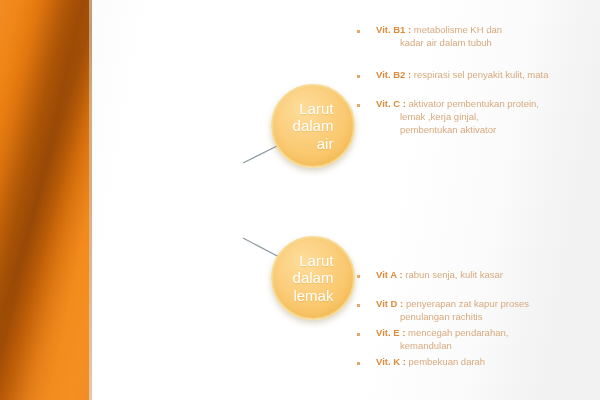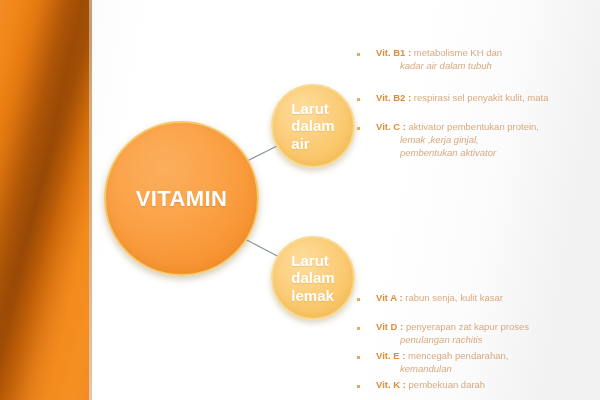--- a/index.html
+++ b/index.html
@@ -86,25 +86,24 @@
     height: 400px;
   }
 
   
   .node {
     position: absolute;
     border-radius: 50%;
     display: flex;
     align-items: center;
     justify-content: center;
-    text-align: left;
+    text-align: right;
     color: #ffffff;
     line-height: 1.16;
     box-sizing: border-box;
-    font-weight: bold;
   }
 
   .node-main {
     left: 104px;
     top: 121px;
     width: 155px;
     height: 155px;
     background:
       radial-gradient(circle at 38% 30%,
         #fcae5c 0%,
@@ -139,21 +138,20 @@
     text-shadow: 0 1px 1px rgba(190,150,50,0.30);
   }
   .node-air  { left: 271px; top: 84px; }
   .node-lemak{ left: 271px; top: 236px; }
 
   
   .facts {
     position: absolute;
     left: 352px;
     width: 246px;
-    margin-top: 23px;
   }
   .facts-top    { top: 24px; }
   .facts-bottom { top: 269px; }
 
   .fact {
     position: relative;
     padding-left: 24px;
     margin-bottom: 3px;
   }
   .fact .bullet {
@@ -165,21 +163,20 @@
     background: #e7a86a;
   }
   .fact .line {
     font-size: 9.5px;
     color: #d8a97e;
     line-height: 1.36;
     white-space: nowrap;
   }
   .fact .line.indent {
     padding-left: 24px;
-    font-style: italic;
   }
   .fact .label {
     font-weight: bold;
     color: #de8c3c;
   }
   .gap-md { height: 13px; }
   .gap-lg { height: 16px; }
 </style>
 </head>
 <body>
@@ -187,23 +184,20 @@
 <div id="slide">
 
   <div class="left-band"></div>
   <div class="band-sheen"></div>
 
   <svg class="connectors" viewBox="0 0 600 400" xmlns="http://www.w3.org/2000/svg">
     <line x1="243" y1="163" x2="281" y2="144" stroke="#8e9aa2" stroke-width="1.2"></line>
     <line x1="243" y1="238" x2="281" y2="258" stroke="#8e9aa2" stroke-width="1.2"></line>
   </svg>
 
-  <div class="node node-main">
-    <span>VITAMIN</span>
-  </div>
 
   <div class="node node-sub node-air">
     <span style="white-space:pre-line">Larut
 dalam
 air</span>
   </div>
 
   <div class="node node-sub node-lemak">
     <span style="white-space:pre-line">Larut
 dalam

